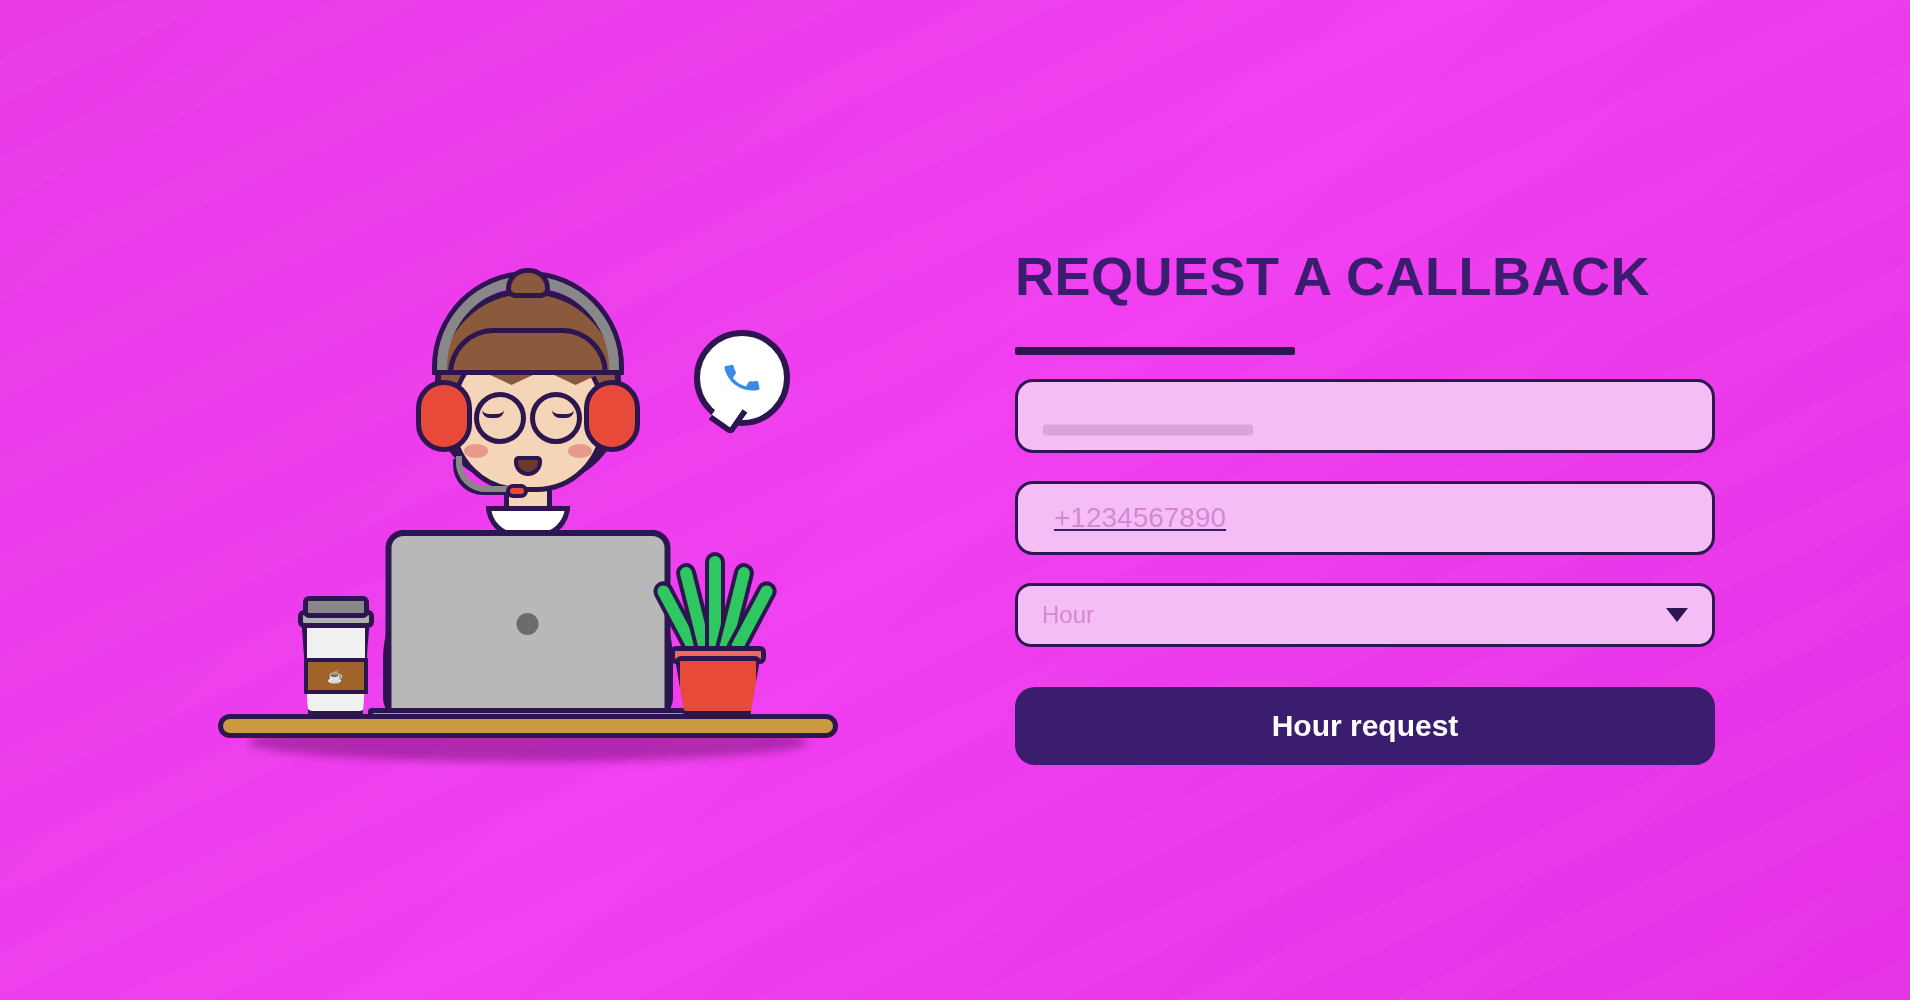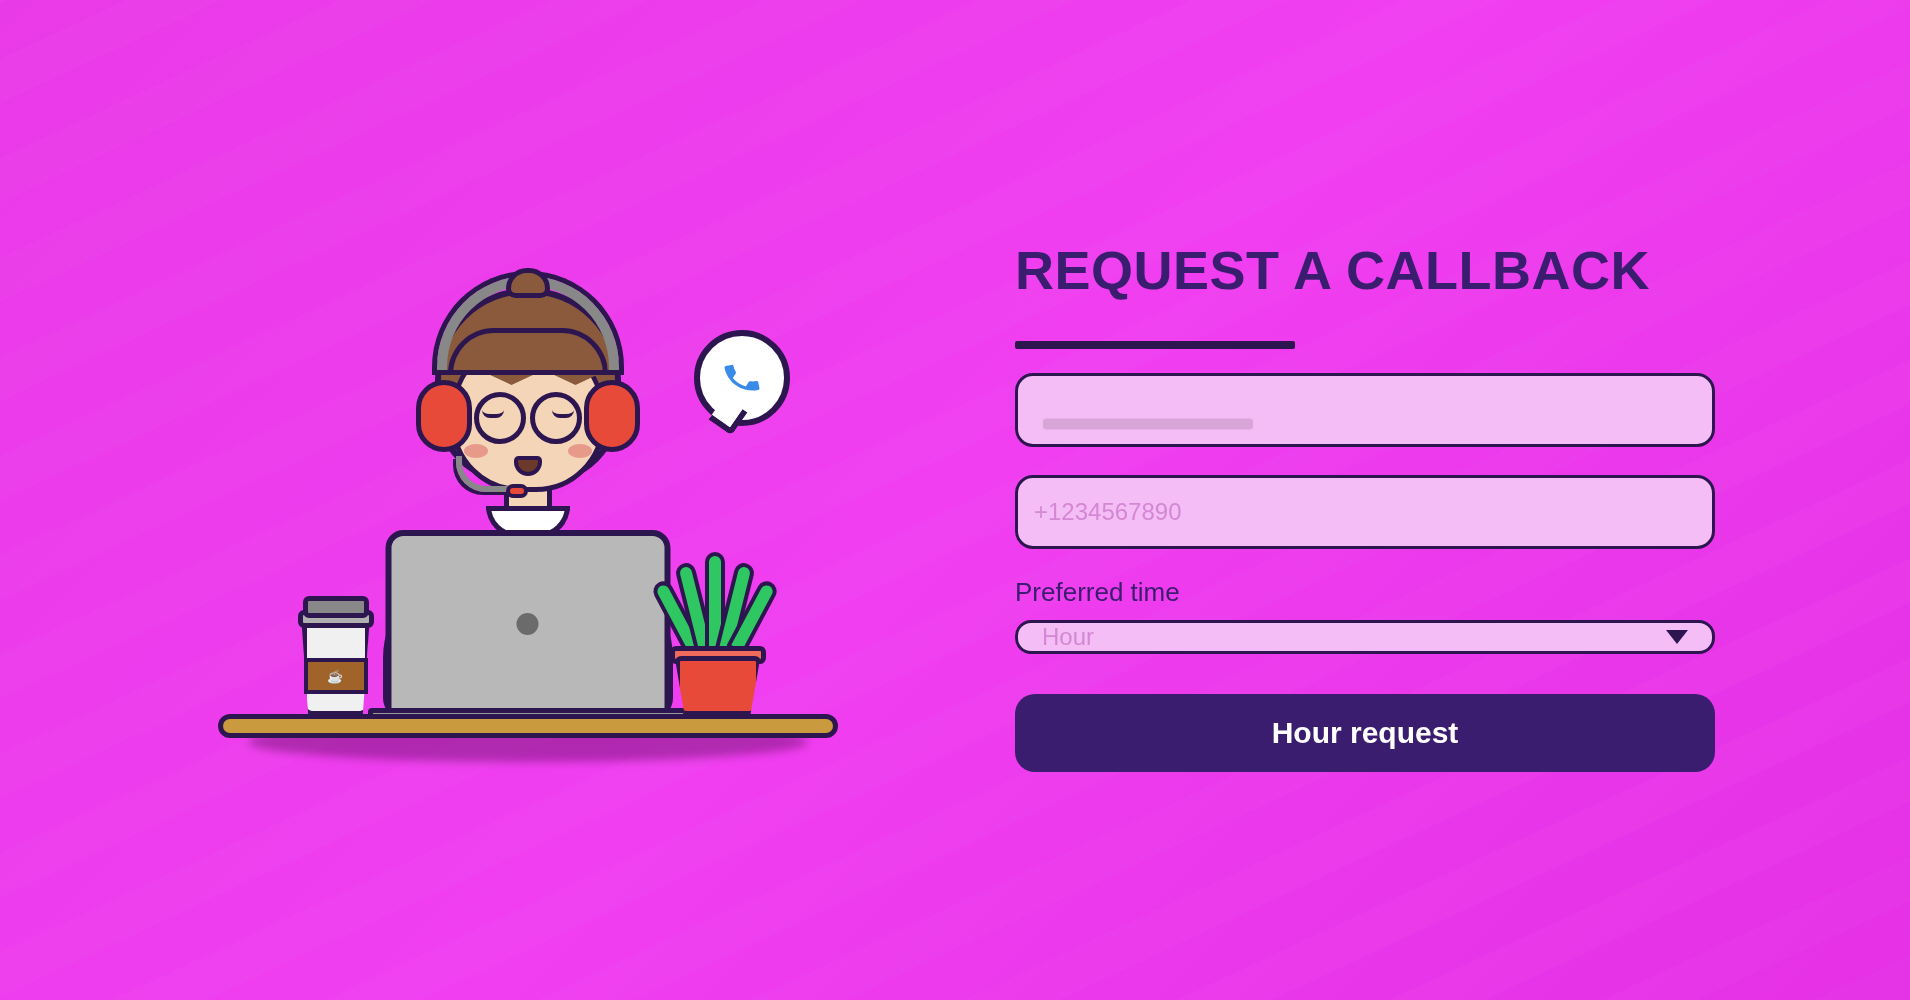--- a/index.html
+++ b/index.html
@@ -455,25 +455,26 @@
       color: #3a1d6e;
       margin-bottom: 12px;
       display: block;
     }
     .text-input {
       width: 100%;
       height: 74px;
       background: #f5bdf5;
       border: 3px solid #2d1650;
       border-radius: 18px;
-      padding: 0 16px;
-      font-size: 24px;
+      padding: 0 36px;
+      font-size: 28px;
       color: #3a1d6e;
       margin-bottom: 28px;
       outline: none;
+      text-decoration: underline;
     }
     .text-input::placeholder {
       color: #d488d4;
     }
     .placeholder-bar {
       position: relative;
     }
     .placeholder-bar::after {
       content: '';
       position: absolute;
@@ -483,21 +484,20 @@
       width: 210px;
       height: 11px;
       background: #d9a6d9;
       border-radius: 3px;
       pointer-events: none;
     }
     .time-row {
       display: flex;
       gap: 22px;
       margin-bottom: 40px;
-      flex-direction: column;
     }
     .select-box {
       flex: 1;
       height: 64px;
       background: #f5bdf5;
       border: 3px solid #2d1650;
       border-radius: 16px;
       padding: 0 24px;
       display: flex;
       align-items: center;
@@ -588,21 +588,20 @@
   <div class="form-side">
     <h1 class="form-title">REQUEST A CALLBACK</h1>
     <div class="divider"></div>
 
     <div class="placeholder-bar">
       <input type="text" class="text-input" placeholder=" " style="">
     </div>
 
     <input type="text" class="text-input" placeholder="+1234567890" style="">
 
-    <label class="field-label">Preferred time</label>
     <div class="time-row">
       <div class="select-box">
         <span class="select-text">Hour</span>
         <span class="caret"></span>
       </div>
     </div>
 
     <button class="submit-btn">Hour request</button>
   </div>
 </div>

